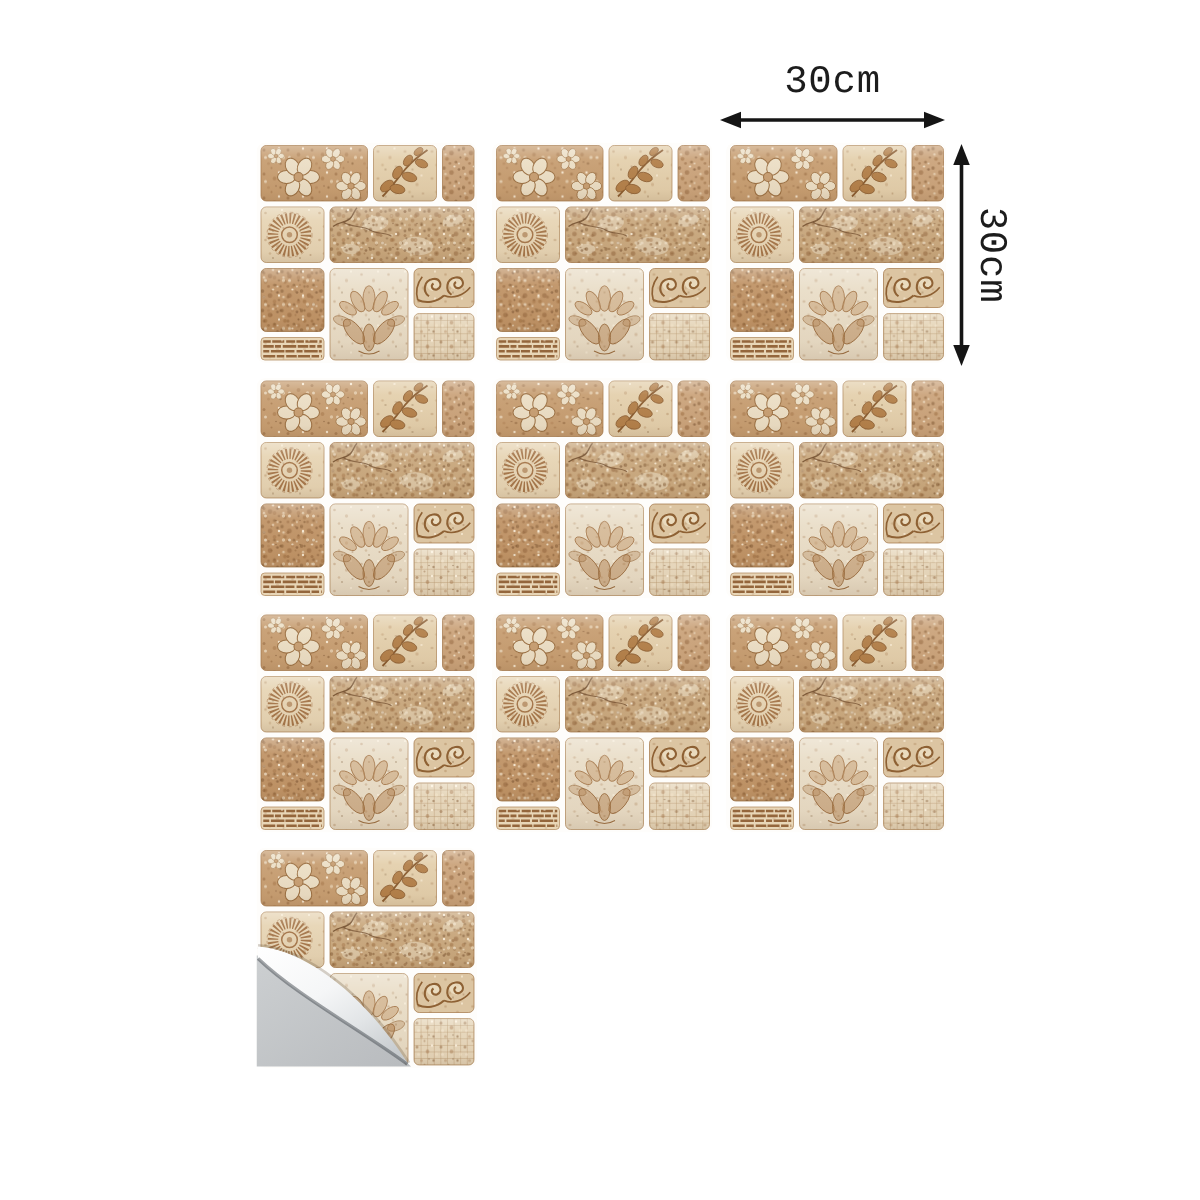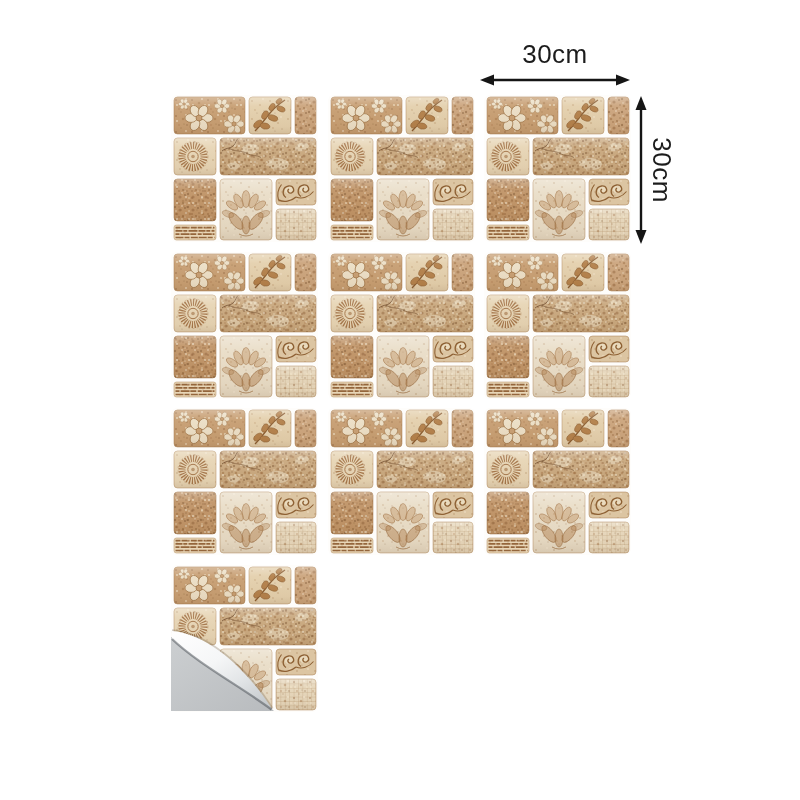--- a/index.html
+++ b/index.html
@@ -1,18 +1,18 @@
 <!DOCTYPE html>
 <html style="--bg: #ffffff; --arrow: #151515; --txt: #1c1c1c;"><head>
 <meta charset="utf-8">
 <style>
   html,body{margin:0;padding:0;}
   body{width:800px;height:800px;background:#fff;}
   .scene{position:relative;width:800px;height:800px;background:var(--bg,#ffffff);overflow:hidden;
-         font-family:Liberation Sans, sans-serif;}
+         font-family:Liberation Mono, monospace;}
   .defs-holder{position:absolute;width:0;height:0;overflow:hidden;}
   
   .tile-grid{position:absolute;left:171px;top:95px;display:grid;
              grid-template-columns:repeat(3,147px);grid-auto-rows:147px;gap:9.5px;}
   .tile{position:relative;width:147px;height:147px;}
   .tile svg{position:absolute;inset:0;width:147px;height:147px;display:block;}
   
   .dim-h{position:absolute;left:480px;top:40px;width:150px;}
   .dim-h .dim-label{display:block;font-size:26px;line-height:1.15;color:var(--txt,#1c1c1c);
                     text-align:center;margin-bottom:3px;letter-spacing:.5px;}

